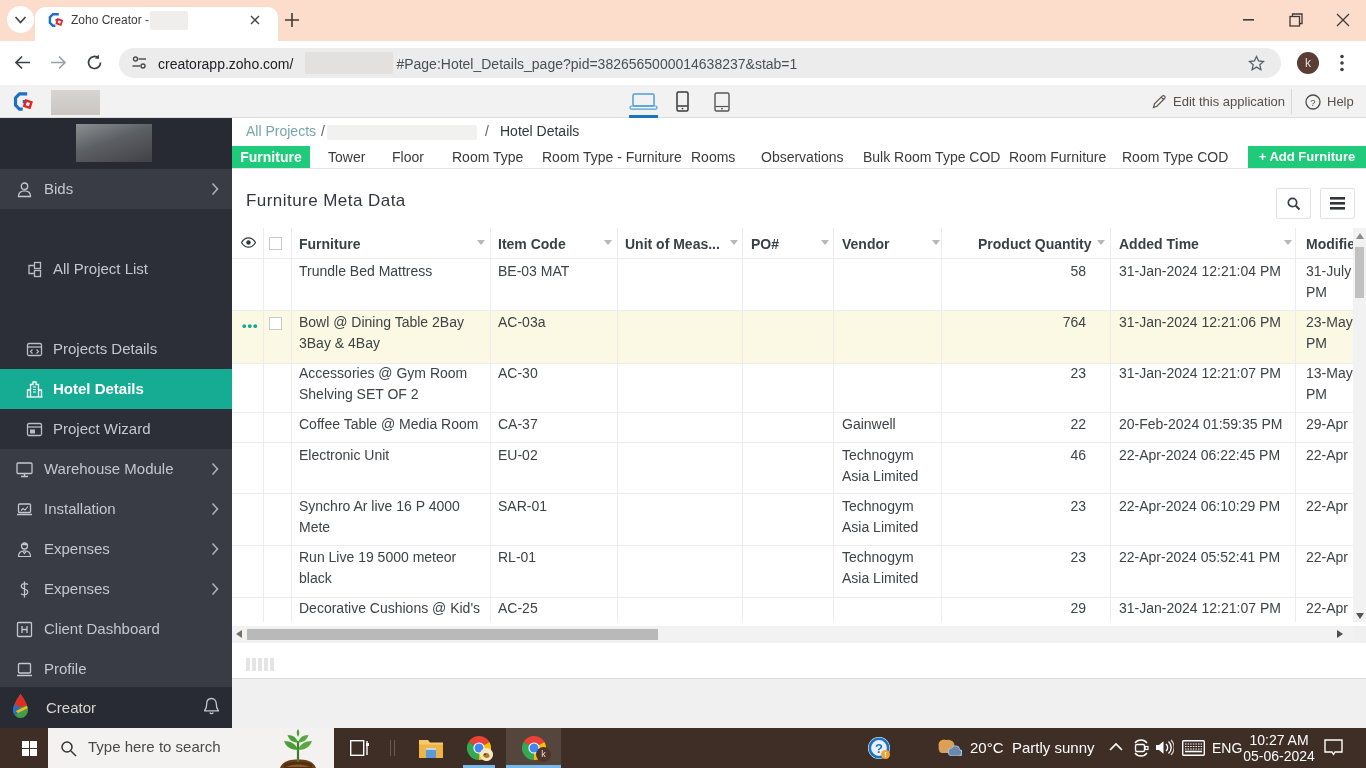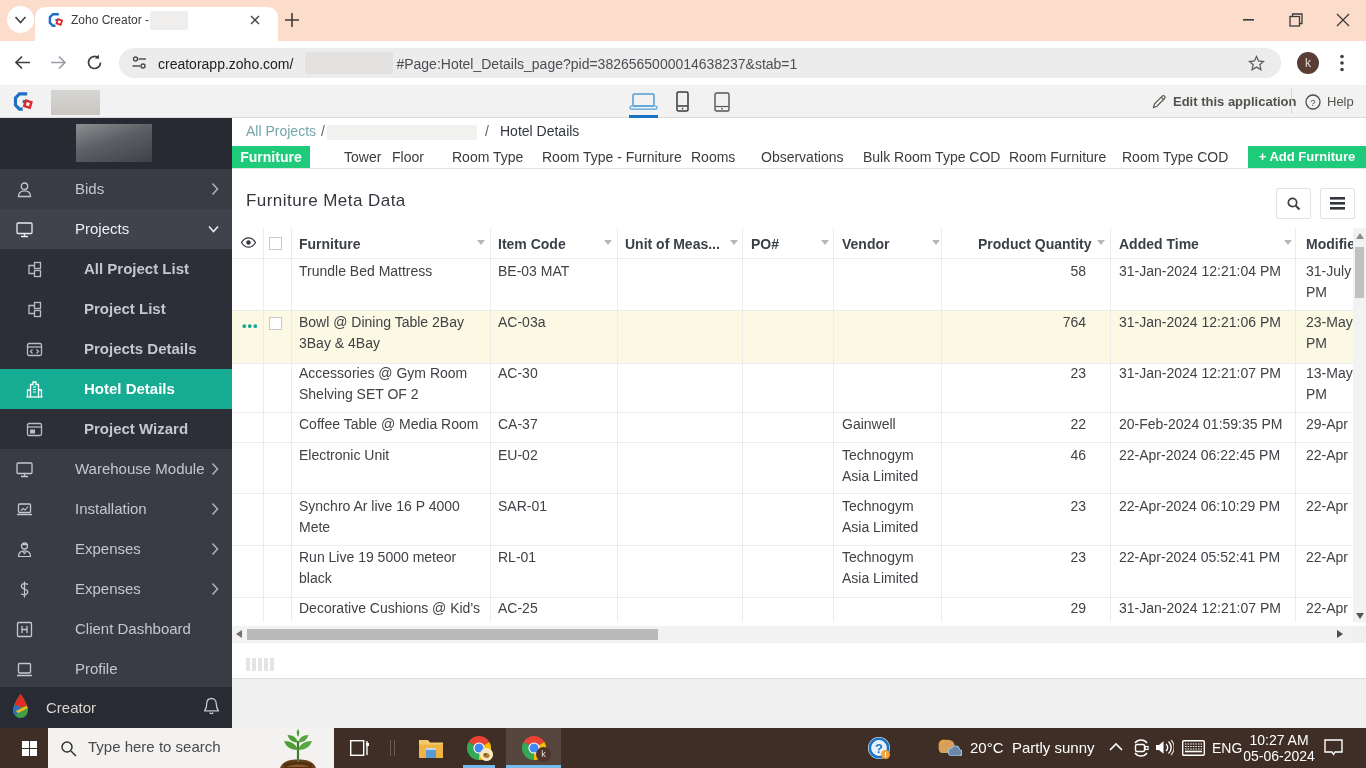--- a/index.html
+++ b/index.html
@@ -23,22 +23,22 @@
 #appheader { position:absolute; left:0; top:85px; width:1366px; height:33px; background:#f2f2f2; border-bottom:1px solid #dcdcdc; }
 #appblur { position:absolute; left:51px; top:5px; width:49px; height:25px; background:linear-gradient(#d6d5d3,#c9c6c0); }
 #lapline { position:absolute; left:629px; top:30px; width:29px; height:3px; background:#1a73c1; }
 .hd-right { position:absolute; top:0; height:33px; font-size:13px; color:#55514d; line-height:33px; }
 
 #sidebar { position:absolute; left:0; top:118px; width:232px; height:610px; background:#2c2f38; }
 #sblogohead { position:absolute; left:0; top:0; width:232px; height:51px; background:#282a33; }
 #sblogo { position:absolute; left:76px; top:6px; width:76px; height:38px; background:linear-gradient(160deg,#8d9093 0%,#5c5f63 45%,#3f4147 100%); }
 .mi { position:absolute; left:0; width:232px; height:40px; color:#c3c7d1; font-size:15px; background:#393c45; }
 .mi.sub { background:#2c2f38; }
-.mi .txt { position:absolute; left:44px; top:11px;margin-left:31px; }
-.mi.sub .txt { left:53px;font-weight:bold; }
+.mi .txt { position:absolute; left:44px; top:11px; }
+.mi.sub .txt { left:53px; }
 .mi .chev { position:absolute; right:13px; top:13px; width:8px; height:14px; }
 .mi .ico { position:absolute; left:16px; top:12px; width:17px; height:17px; }
 .mi.sub .ico { left:26px; }
 #mi-projects { background:#40434d; color:#eef0f4; }
 #mi-hotel { background:#16ab93; color:#fff; }
 #creatorbar { position:absolute; left:0; top:569px; width:232px; height:41px; background:#292b34; }
 
 #content { position:absolute; left:232px; top:118px; width:1134px; height:610px; background:#fff; }
 #crumbs { position:absolute; left:14px; top:5px; font-size:14px; color:#5f6368; }
 #crumbblur { position:absolute; left:95px; top:7px; width:150px; height:15px; background:#f1f1f0; border-radius:2px; }
@@ -151,21 +151,21 @@
         <rect x="1" y="1" width="11" height="19" rx="1.5" fill="none" stroke="#3a3a3a" stroke-width="1.5"></rect>
         <path d="M1.5 15 L11.5 15" stroke="#3a3a3a" stroke-width="1.5"></path>
         <circle cx="6.5" cy="17.6" r="0.9" fill="#3a3a3a"></circle>
       </svg>
     <svg class="abs" style="left:714px;top:7px" width="16" height="20" viewBox="0 0 16 20">
         <rect x="1" y="1" width="14" height="18" rx="1.5" fill="none" stroke="#555" stroke-width="1.4"></rect>
         <path d="M1.5 14.5 L14.5 14.5" stroke="#555" stroke-width="1.2"></path>
         <circle cx="8" cy="16.7" r="0.9" fill="#555"></circle>
       </svg>
     <div id="lapline"></div>
-    <div class="hd-right" style="left:1173px;font-weight:bold;">Edit this application</div>
+    <div class="hd-right" style="left:1173px;">Edit this application</div>
     <svg class="abs" style="left:1152px;top:9px" width="15" height="15" viewBox="0 0 15 15">
         <path d="M1.5 13.5 L2.5 9.8 L10.2 2.1 a1.6 1.6 0 0 1 2.3 0 l0.1 0.1 a1.6 1.6 0 0 1 0 2.3 L4.9 12.2 Z M9.2 3.1 L11.9 5.8" fill="none" stroke="#5a5650" stroke-width="1.2"></path>
       </svg>
     <div class="abs" style="left:1291px;top:4px;width:1px;height:25px;background:#d8d8d8"></div>
     <svg class="abs" style="left:1305px;top:9px" width="16" height="16" viewBox="0 0 16 16">
         <circle cx="8" cy="8" r="7" fill="none" stroke="#514d49" stroke-width="1.3"></circle>
         <text x="8" y="11.5" font-size="9.5" text-anchor="middle" fill="#514d49" font-family="Liberation Sans">?</text>
       </svg>
     <div class="hd-right" style="left:1327px;">Help</div>
   </div>
@@ -177,45 +177,27 @@
     <div class="mi" id="mi-bids" style="top:51px">
         <svg class="ico" viewBox="0 0 17 17">
           <circle cx="8.5" cy="5.2" r="3.2" fill="none" stroke="#c3c7d1" stroke-width="1.3"></circle>
           <path d="M2.5 15.5 C2.5 11.5 5 9.8 8.5 9.8 C12 9.8 14.5 11.5 14.5 15.5 Z" fill="none" stroke="#c3c7d1" stroke-width="1.3"></path>
         </svg>
         <span class="txt">Bids</span>
         <svg class="chev" viewBox="0 0 8 14">
           <path d="M1.5 1.5 L6.5 7 L1.5 12.5" fill="none" stroke="#aab0bb" stroke-width="1.6"></path>
         </svg>
       </div>
-    <div class="mi" id="mi-projects" style="top:91px">
-        <svg class="ico" viewBox="0 0 17 17">
-          <rect x="1" y="2" width="15" height="10.5" rx="1" fill="none" stroke="#e8eaee" stroke-width="1.3"></rect>
-          <path d="M8.5 12.5 L8.5 15 M5 15.5 L12 15.5" stroke="#e8eaee" stroke-width="1.3"></path>
-        </svg>
-        <span class="txt">Projects</span>
-        <svg class="chev" style="top:16px;width:11px;height:8px" viewBox="0 0 11 8">
-          <path d="M1 1.5 L5.5 6.5 L10 1.5" fill="none" stroke="#e8eaee" stroke-width="1.6"></path>
-        </svg>
-      </div>
     <div class="mi sub" style="top:131px">
         <svg class="ico" viewBox="0 0 17 17">
           <rect x="8.5" y="1.5" width="6" height="6" fill="none" stroke="#b9bdc8" stroke-width="1.3"></rect>
           <rect x="8.5" y="9.5" width="6" height="6" fill="none" stroke="#b9bdc8" stroke-width="1.3"></rect>
           <path d="M8.5 4.5 L3 4.5 L3 12.5 L8.5 12.5" fill="none" stroke="#b9bdc8" stroke-width="1.3"></path>
         </svg>
         <span class="txt">All Project List</span>
-      </div>
-    <div class="mi sub" style="top:171px">
-        <svg class="ico" viewBox="0 0 17 17">
-          <rect x="8.5" y="1.5" width="6" height="6" fill="none" stroke="#b9bdc8" stroke-width="1.3"></rect>
-          <rect x="8.5" y="9.5" width="6" height="6" fill="none" stroke="#b9bdc8" stroke-width="1.3"></rect>
-          <path d="M8.5 4.5 L3 4.5 L3 12.5 L8.5 12.5" fill="none" stroke="#b9bdc8" stroke-width="1.3"></path>
-        </svg>
-        <span class="txt">Project List</span>
       </div>
     <div class="mi sub" style="top:211px">
         <svg class="ico" viewBox="0 0 17 17">
           <rect x="1.5" y="2.5" width="14" height="12" rx="1.5" fill="none" stroke="#b9bdc8" stroke-width="1.3"></rect>
           <path d="M1.5 6 L15.5 6" stroke="#b9bdc8" stroke-width="1.3"></path>
           <path d="M6.5 8.5 L4.5 10.5 L6.5 12.5 M10.5 8.5 L12.5 10.5 L10.5 12.5" fill="none" stroke="#b9bdc8" stroke-width="1.2"></path>
         </svg>
         <span class="txt">Projects Details</span>
       </div>
     <div class="mi sub" id="mi-hotel" style="top:251px">
@@ -305,21 +287,21 @@
   </div>
 
   <div id="content">
     <div id="crumbs" style="color:#74a6ab">All Projects</div>
     <div class="abs" style="left:89px;top:5px;font-size:14px;color:#5f6368">/</div>
     <div id="crumbblur"></div>
     <div class="abs" style="left:253px;top:5px;font-size:14px;color:#5f6368">/</div>
     <div class="abs" style="left:268px;top:5px;font-size:14px;color:#33373d">Hotel Details</div>
     <div id="tabs">
       <div class="apptab" id="tab-furn">Furniture</div>
-      <div class="apptab" style="left:112px">Tower</div>
+      <div class="apptab" style="left:96px">Tower</div>
       <div class="apptab" style="left:160px">Floor</div>
       <div class="apptab" style="left:220px">Room Type</div>
       <div class="apptab" style="left:310px">Room Type - Furniture</div>
       <div class="apptab" style="left:459px">Rooms</div>
       <div class="apptab" style="left:529px">Observations</div>
       <div class="apptab" style="left:631px">Bulk Room Type COD</div>
       <div class="apptab" style="left:777px">Room Furniture</div>
       <div class="apptab" style="left:890px">Room Type COD</div>
       <div id="addbtn">+ Add Furniture</div>
     </div>

